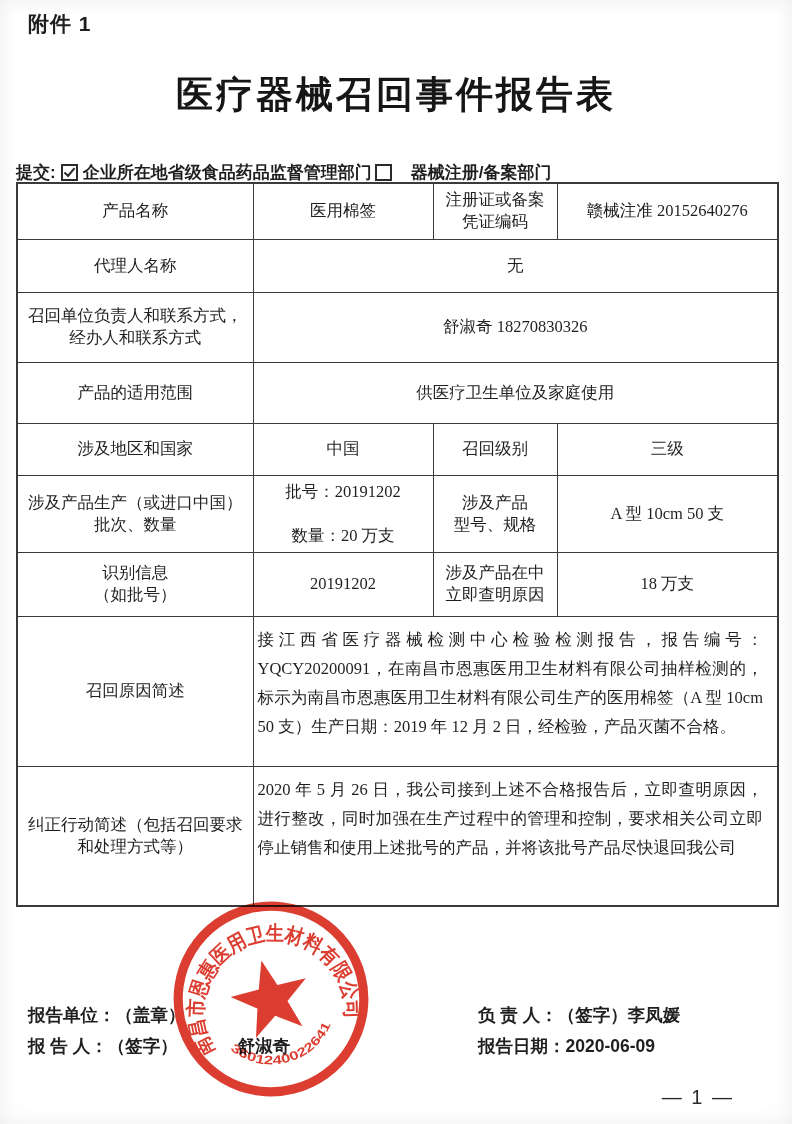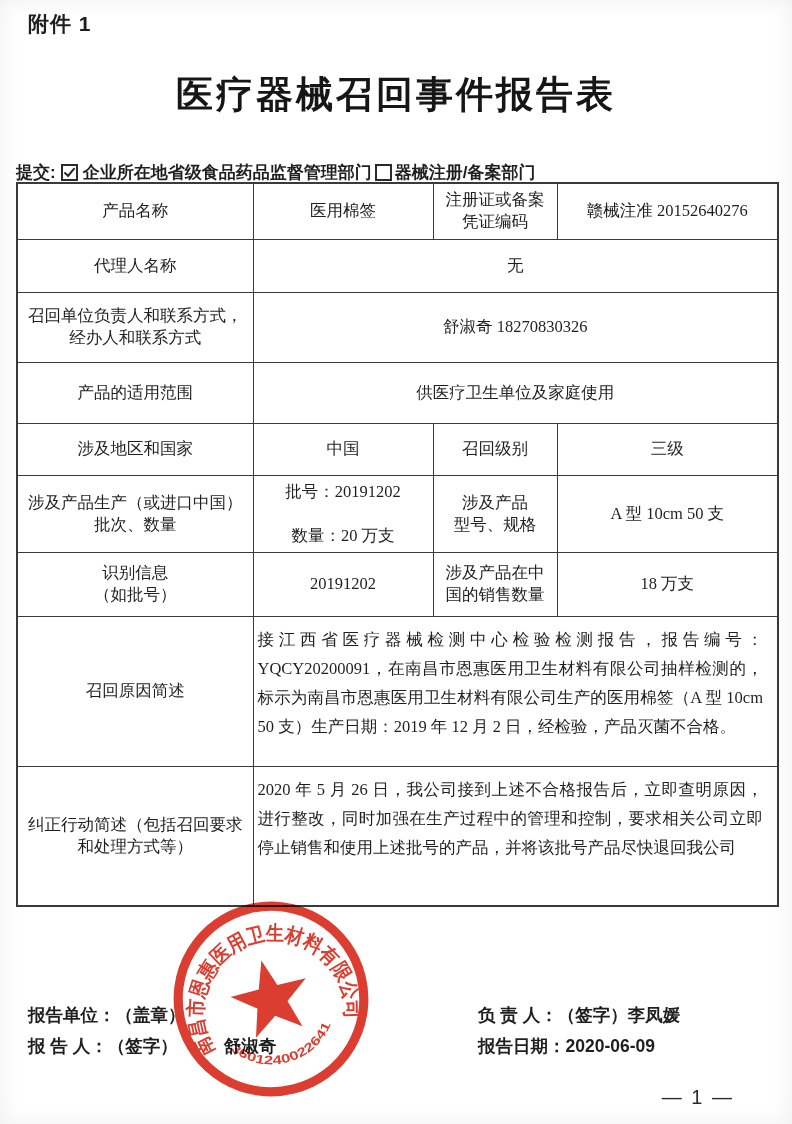--- a/index.html
+++ b/index.html
@@ -8,39 +8,39 @@
     font-family:"Liberation Sans","DejaVu Sans",sans-serif;
     color:#1f1f1f;overflow:hidden;
   }
   .scan-vignette{position:absolute;inset:0;box-shadow:inset 0 0 22px rgba(0,0,0,0.07);pointer-events:none;z-index:9;}
 
   .attachment{position:absolute;left:28px;top:10px;font-size:21px;font-weight:600;letter-spacing:1px;}
   .doc-title{position:absolute;left:0;top:70px;width:100%;text-align:center;font-size:37px;font-weight:700;letter-spacing:3px;color:#161616;}
 
   .submit-line{position:absolute;left:16px;top:123px;width:761px;display:flex;align-items:center;font-size:17px;font-weight:600;margin-top:38px;}
   .submit-left{display:flex;align-items:center;gap:2px;}
-  .submit-right{display:flex;align-items:center;gap:0;}
+  .submit-right{display:flex;align-items:center;gap:16px;}
   .cb{display:inline-block;width:13px;height:13px;border:2px solid #2a2a2a;position:relative;margin:0 3px;flex:0 0 auto;}
   .cb.checked::after{
     content:"";position:absolute;left:1px;top:2px;width:9px;height:4px;
     border-left:2px solid #2a2a2a;border-bottom:2px solid #2a2a2a;transform:rotate(-50deg);
   }
 
   .report-table{position:absolute;left:16px;top:182px;font-family:Liberation Serif, serif;}
   table{border-collapse:collapse;table-layout:fixed;width:761px;border:2px solid #3a3a3a;}
   td{border:1px solid #3a3a3a;text-align:center;vertical-align:middle;font-size:16.5px;padding:2px 6px;color:#1f1f1f;}
   tr.h58{height:56px;} tr.h57{height:55px;} tr.h55{height:53px;} tr.h72{height:70px;margin-top:33px;}
   tr.h63{height:61px;margin-top:25px;} tr.h54{height:52px;} tr.h79{height:77px;} tr.h66{height:64px;}
   tr.h152{height:150px;} tr.h142{height:140px;}
   td.para{text-align:justify;text-align-last:left;padding:8px 14px 6px 4px;line-height:29px;vertical-align:top;}
   .gapline{margin-top:22px;}
 
   .footer-left{position:absolute;left:28px;top:1000px;font-size:17.5px;font-weight:600;line-height:31px;z-index:3;}
   .footer-right{position:absolute;left:478px;top:1000px;font-size:17.5px;font-weight:600;line-height:31px;z-index:3;}
-  .sign-name{margin-left:46px;}
+  .sign-name{margin-left:60px;}
   .page-number{position:absolute;right:58px;top:1086px;font-size:20px;letter-spacing:2px;color:#2a2a2a;z-index:3;}
 
   .stamp{position:absolute;left:169px;top:897px;width:204px;height:204px;transform:rotate(-14deg);
          opacity:0.93;mix-blend-mode:multiply;z-index:5;pointer-events:none;}
 </style>
 </head>
 <body>
 
 <div class="scan-vignette"></div>
 
@@ -109,21 +109,21 @@
       <td>A 型  10cm 50 支</td>
     </tr>
     <tr class="h66">
       <td>
         <div>识别信息</div>
         <div>（如批号）</div>
       </td>
       <td>20191202</td>
       <td>
         <div>涉及产品在中</div>
-        <div>国的销售数量</div>
+        <div>立即查明原因</div>
       </td>
       <td>18 万支</td>
     </tr>
     <tr class="h152">
       <td>召回原因简述</td>
       <td colspan="3" class="para">接江西省医疗器械检测中心检验检测报告，报告编号：YQCY20200091，在南昌市恩惠医用卫生材料有限公司抽样检测的，标示为南昌市恩惠医用卫生材料有限公司生产的医用棉签（A 型 10cm 50 支）生产日期：2019 年 12 月 2 日，经检验，产品灭菌不合格。</td>
     </tr>
     <tr class="h142">
       <td>纠正行动简述（包括召回要求和处理方式等）</td>
       <td colspan="3" class="para">2020 年 5 月 26 日，我公司接到上述不合格报告后，立即查明原因，进行整改，同时加强在生产过程中的管理和控制，要求相关公司立即停止销售和使用上述批号的产品，并将该批号产品尽快退回我公司</td>

